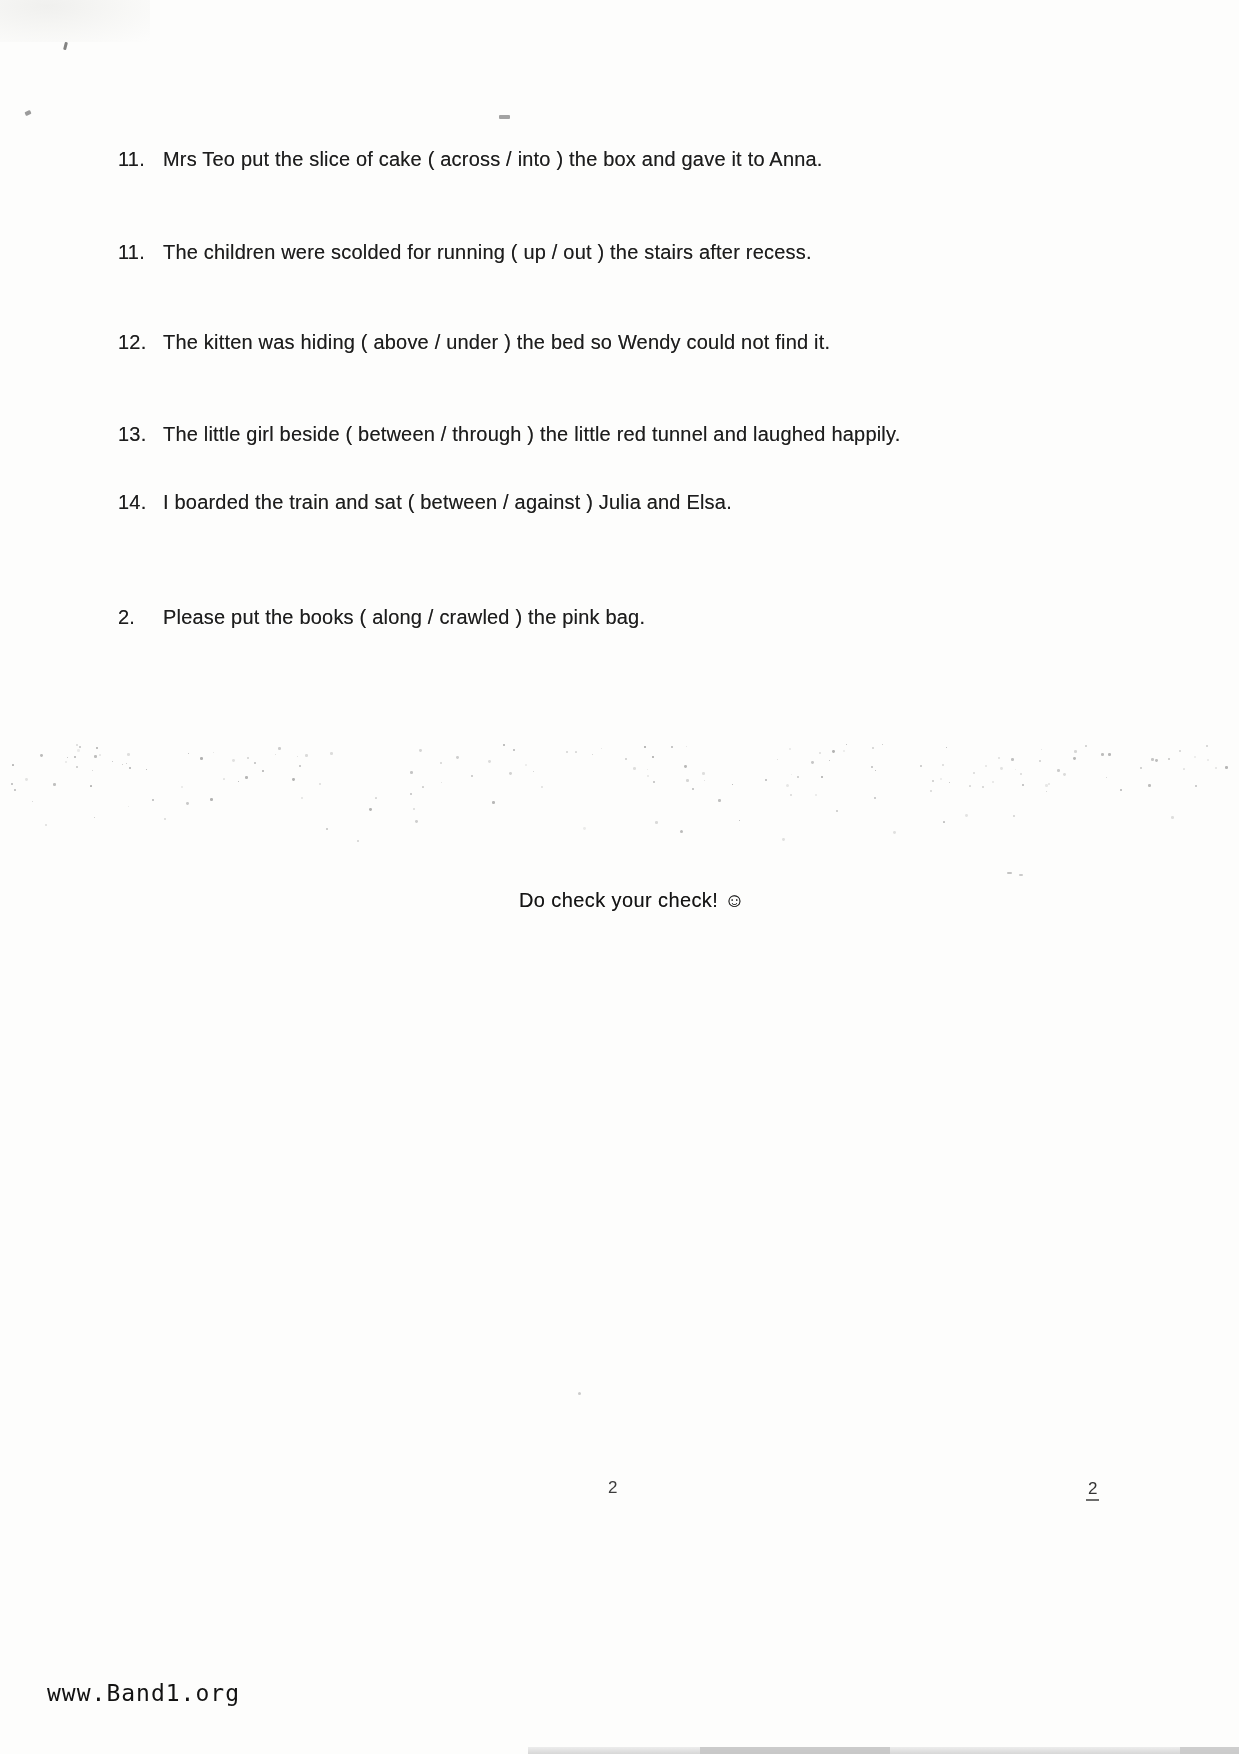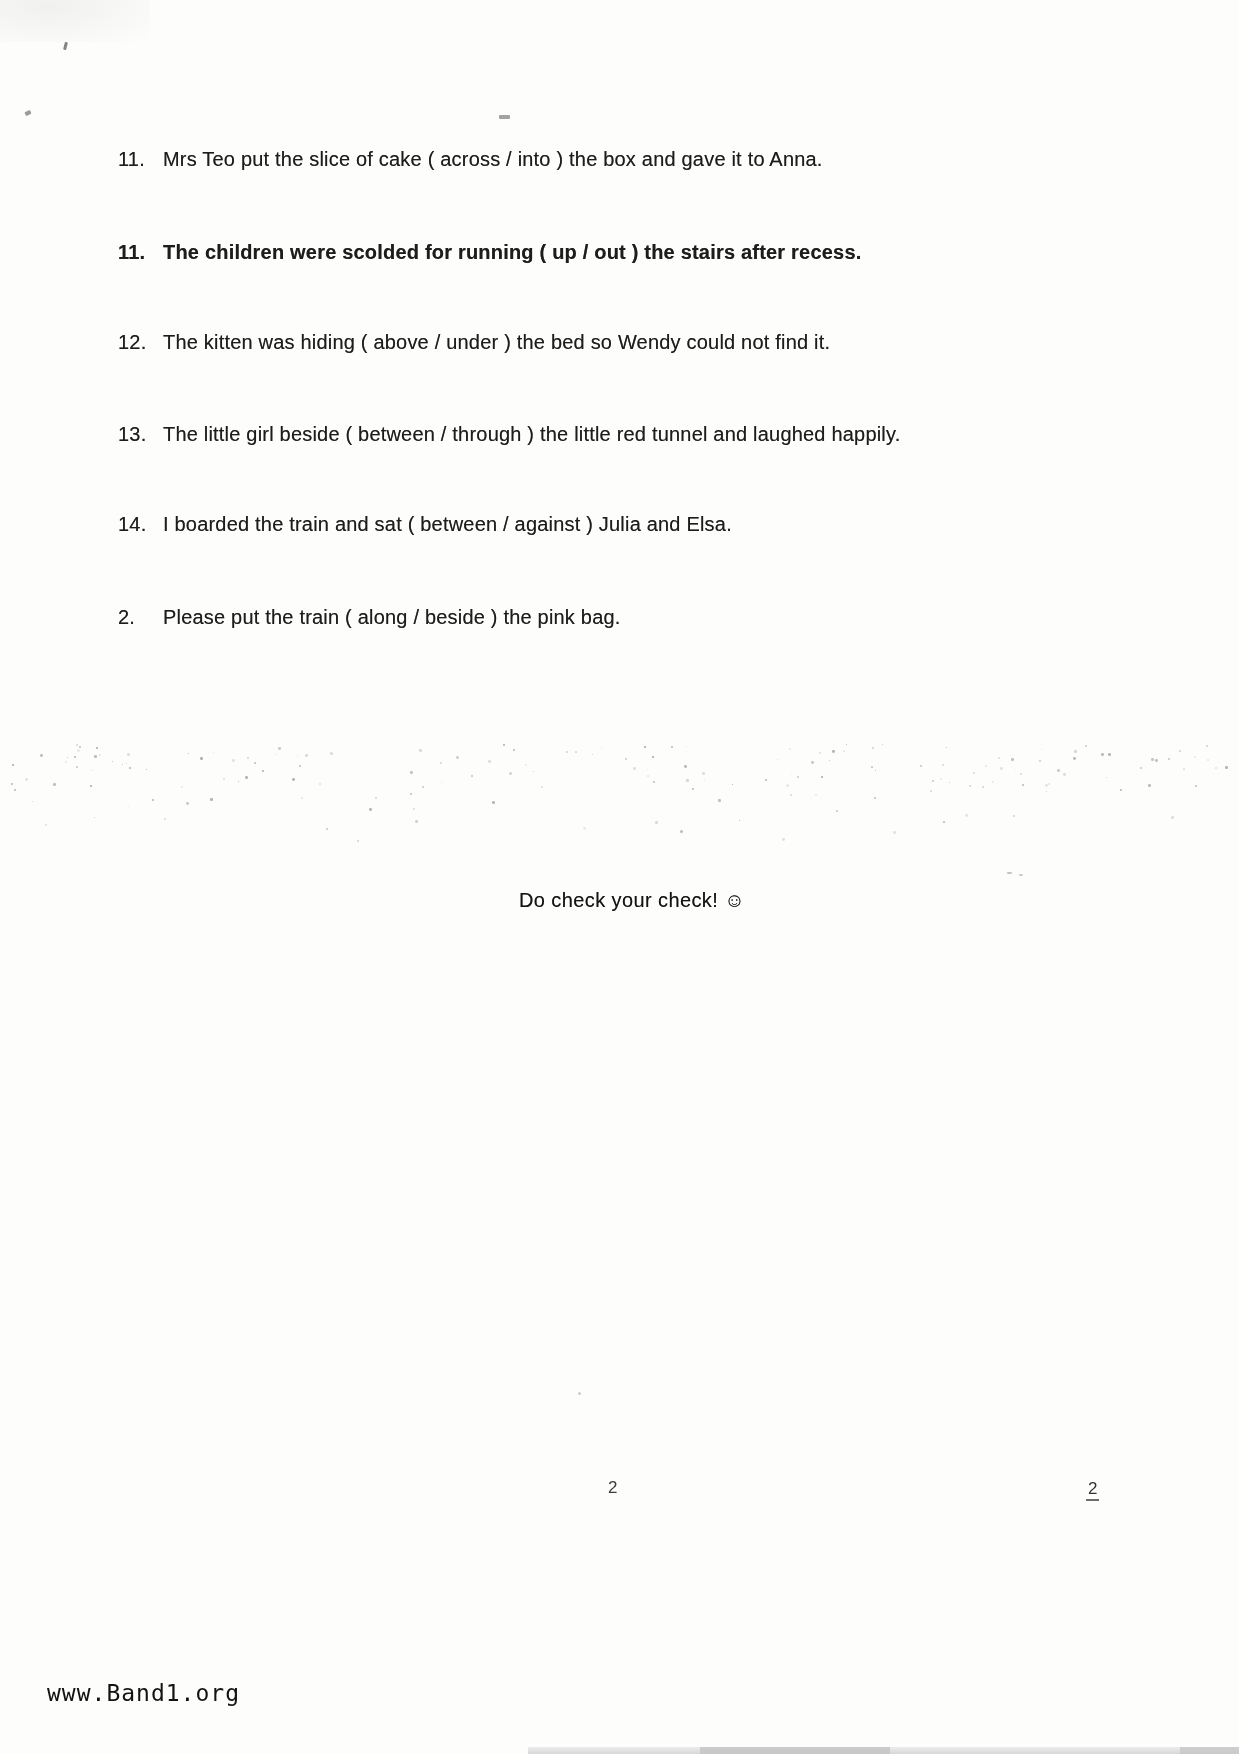--- a/index.html
+++ b/index.html
@@ -115,25 +115,25 @@
 
   <span class="mark mark-apostrophe"></span>
   <span class="mark mark-speck-left"></span>
   <span class="mark mark-dash"></span>
   <span class="mark mark-dots-right-a"></span>
   <span class="mark mark-dots-right-b"></span>
   <span class="mark mark-speck-low"></span>
 
   <div id="questions">
       <div class="question-row" style="top: 148px;"><span class="q-num">11.</span><span class="q-text">Mrs Teo put the slice of cake ( across / into ) the box and gave it to Anna.</span></div>
-      <div class="question-row" style="top: 241px; font-weight: bold;"><span class="q-num">11.</span><span class="q-text">The children were scolded for running  ( up / out ) the stairs after recess.</span></div>
+      <div class="question-row" style="top: 241px;"><span class="q-num">11.</span><span class="q-text">The children were scolded for running  ( up / out ) the stairs after recess.</span></div>
       <div class="question-row" style="top: 331px;"><span class="q-num">12.</span><span class="q-text">The kitten was hiding  ( above / under ) the bed so Wendy could not find it.</span></div>
       <div class="question-row" style="top: 423px;"><span class="q-num">13.</span><span class="q-text">The little girl beside  ( between / through ) the little red tunnel and laughed happily.</span></div>
-      <div class="question-row" style="top: 513px; text-decoration: underline;"><span class="q-num">14.</span><span class="q-text">I boarded the train and sat ( between / against ) Julia and Elsa.</span></div>
-      <div class="question-row" style="top: 606px;"><span class="q-num">2.</span><span class="q-text">Please put the train  ( along / beside ) the pink bag.</span></div>
+      <div class="question-row" style="top: 491px; text-decoration: underline;"><span class="q-num">14.</span><span class="q-text">I boarded the train and sat ( between / against ) Julia and Elsa.</span></div>
+      <div class="question-row" style="top: 606px;"><span class="q-num">2.</span><span class="q-text">Please put the books  ( along / crawled ) the pink bag.</span></div>
     </div>
 
   <div class="note">Do check your check! ☺</div>
 
   <div class="page-num-center">2</div>
   <div class="page-num-right">2</div>
 
   <div class="footer-url">www.Band1.org</div>
 
   <div id="noise">

